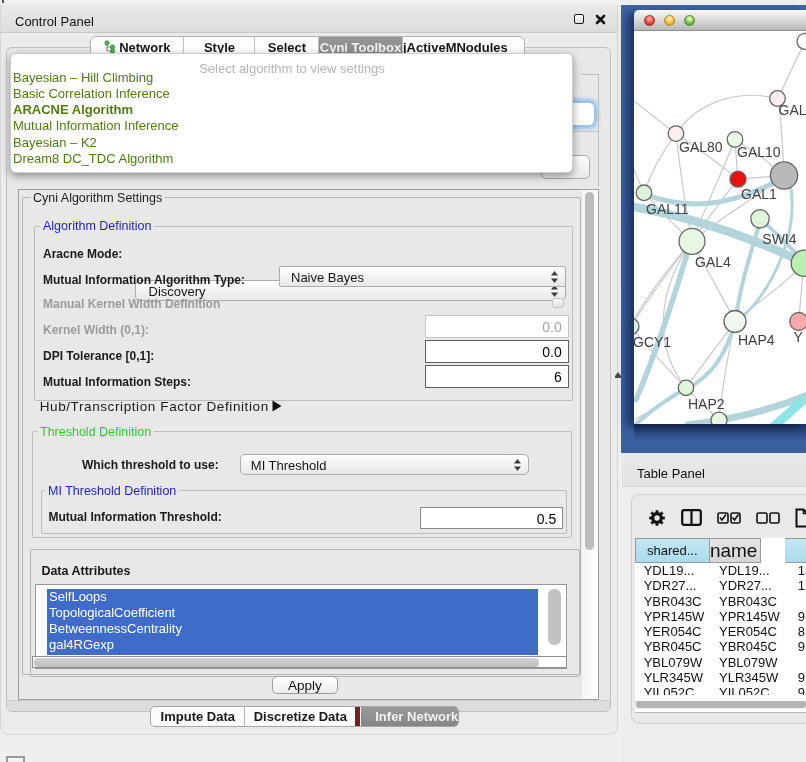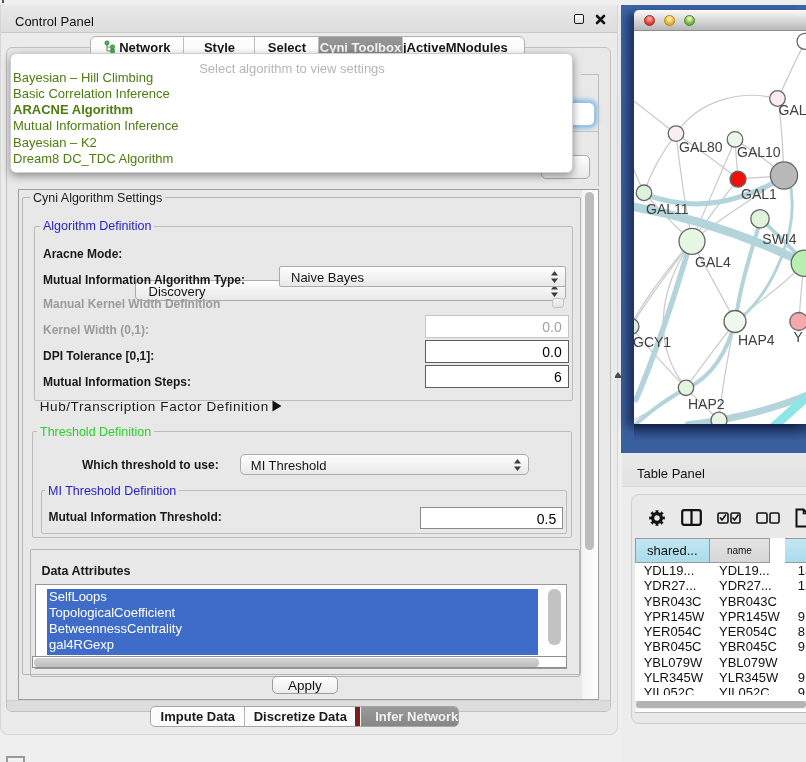--- a/index.html
+++ b/index.html
@@ -245,21 +245,21 @@
       <rect x="1" y="1" width="10" height="10" rx="1.5" fill="none" stroke="#111" stroke-width="1.6"></rect>
       <rect x="14" y="1" width="9" height="10" rx="1.5" fill="none" stroke="#111" stroke-width="1.6"></rect>
     </svg>
   <svg class="abs" style="left:173px;top:55px;" width="14" height="20" viewBox="0 0 14 20">
       <path d="M1.5 1.5 h7 l4 4 v13 h-11 Z" fill="none" stroke="#111" stroke-width="2"></path>
       <path d="M8.5 1.5 v4 h4" fill="none" stroke="#111" stroke-width="1.6"></path>
     </svg>
 
   <div class="abs" style="left:12.6px;top:85.4px;width:171.4px;height:174px;background:#fff;overflow:hidden;">
     <div class="abs" style="left:0;top:0;width:75.3px;height:24.6px;background:linear-gradient(#c3e6f2,#aadcec);border:1px solid #9a9a9a;text-align:center;line-height:24px;font-size:13px;color:#111;">shared...</div>
-    <div class="abs" style="left:75.3px;top:0;width:60px;height:24.6px;background:linear-gradient(#e4e4e4,#d6d6d6);border:1px solid #9a9a9a;border-left:none;text-align:center;line-height:24px;font-size:10px;color:#111;">name</div>
+    <div class="abs" style="left:75.3px;top:0;width:51px;height:24.6px;background:linear-gradient(#e4e4e4,#d6d6d6);border:1px solid #9a9a9a;border-left:none;line-height:24px;font-size:19px;color:#111;">name</div>
     <div class="abs" style="left:150px;top:0;width:22px;height:24.6px;background:linear-gradient(#c3e6f2,#aadcec);border:1px solid #9a9a9a;border-left:none;"></div>
     <div class="abs" style="left:0;top:24.6px;width:172px;height:132.4px;font-size:13px;color:#111;line-height:15.3px;white-space:pre;overflow:hidden;">
       <div class="abs" style="left:9.1px;top:0;">YDL19...<br>YDR27...<br>YBR043C<br>YPR145W<br>YER054C<br>YBR045C<br>YBL079W<br>YLR345W<br>YIL052C</div>
       <div class="abs" style="left:84.4px;top:0;">YDL19...<br>YDR27...<br>YBR043C<br>YPR145W<br>YER054C<br>YBR045C<br>YBL079W<br>YLR345W<br>YIL052C</div>
       <div class="abs" style="left:163.2px;top:0;">13<br>12<br><br>9.<br>8.<br>9.<br><br>9.<br>9</div>
     </div>
   </div>
 
   <div class="abs" style="left:12.6px;top:247.5px;width:171.4px;height:8.6px;background:#f0f0f0;border-top:1px solid #cfcfcf;"></div>
   <div class="abs" style="left:13.7px;top:248.3px;width:170px;height:7px;background:#b3b3b3;border-radius:4px;"></div>

